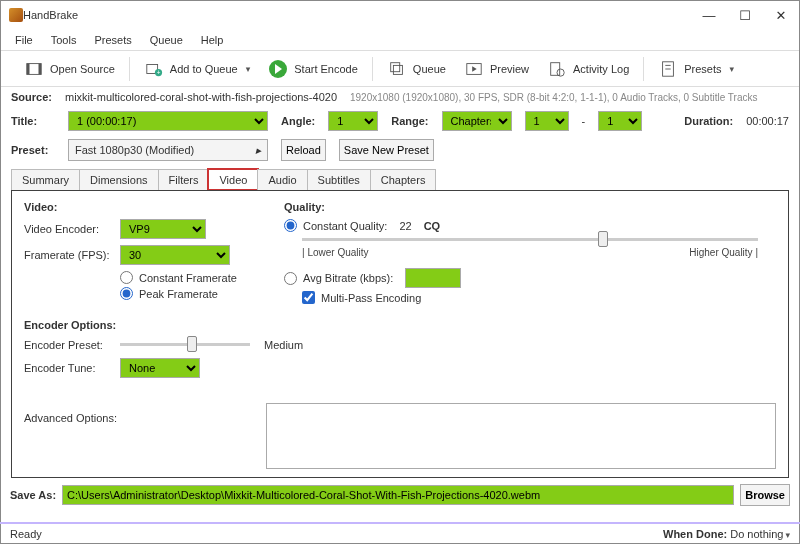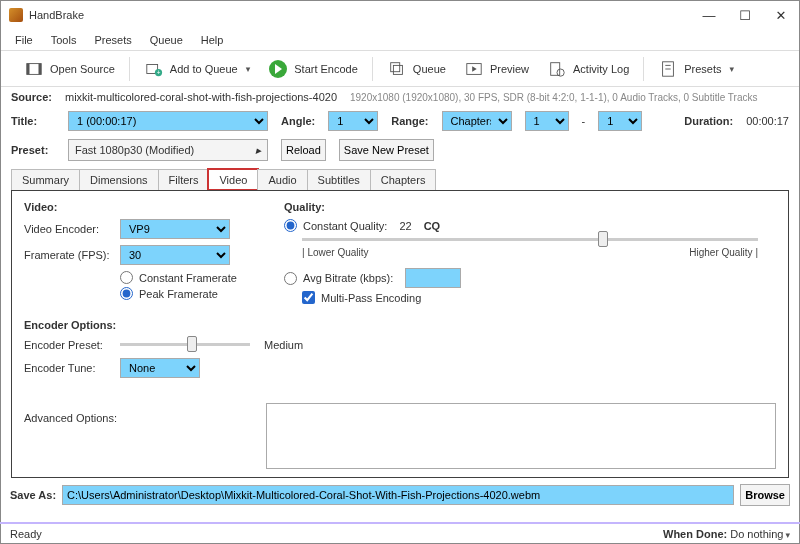--- a/index.html
+++ b/index.html
@@ -1,33 +1,33 @@
 <!DOCTYPE html>
 <html><head>
 <meta charset="utf-8">
 <style>
 * { box-sizing: border-box; margin: 0; padding: 0; }
 body { font-family: "Segoe UI", Tahoma, sans-serif; font-size: 11px; color: #333; background: #fff; width: 800px; height: 544px; overflow: hidden; border: 1px solid #888; }
 .titlebar { height: 28px; display: flex; align-items: center; justify-content: space-between; padding: 0 0 0 8px; }
-.titlebar .left { display: flex; align-items: center; gap: 6px; }
+.titlebar .left { display: flex; align-items: center; }
 .titlebar .app-icon { width: 14px; height: 14px; background: linear-gradient(135deg,#d48f2a,#a54e0f); border-radius: 2px; }
 .titlebar .winbtns { display: flex; }
 .titlebar .winbtn { width: 36px; height: 28px; display: flex; align-items: center; justify-content: center; font-size: 13px; }
 .menubar { height: 22px; display: flex; align-items: center; gap: 2px; padding: 0 6px; border-bottom: 1px solid #ddd; }
 .menubar span { padding: 2px 8px; }
 .toolbar { height: 36px; display: flex; align-items: center; gap: 6px; padding: 4px 17px; border-bottom: 1px solid #ddd; }
 .tbtn { display: flex; align-items: center; gap: 6px; padding: 2px 6px; }
 .tbtn .ticon { width: 20px; height: 20px; display: flex; align-items: center; justify-content: center; }
 .play-circle { width:18px; height:18px; border-radius:50%; background:#3aa83a; position:relative; }
 .play-circle::after { content:''; position:absolute; left:6px; top:4px; border-left:7px solid #fff; border-top:5px solid transparent; border-bottom:5px solid transparent; }
 .sep { width:1px; height:24px; background:#ddd; margin:0 2px; }
 .row { display:flex; align-items:center; gap:13px; padding:4px 10px; }
 .label { font-weight:bold; white-space:nowrap; }
 .graytext { color:#888; font-size:10px; }
-select, input[type=text] { font-size:11px; height:20px; border:1px solid #aaa; background:#7dd3fc; padding:0 4px; }
+select, input[type=text] { font-size:11px; height:20px; border:1px solid #aaa; background:#84cc16; padding:0 4px; }
 .btn { height:22px; border:1px solid #aaa; background:#f4f4f4; padding:0 4px; font-size:11px; }
 .tabs { display:flex; padding:0 10px; margin-top:4px; }
 .tab { padding:4px 10px; border:1px solid #bbb; border-bottom:none; background:#f4f4f4; margin-right:-1px; }
 .tab.active { background:#fff; }
 .tab.highlighted { outline:2px solid #cc3333; outline-offset:-1px; }
 .tabcontent { border:1px solid #404040; margin:0 10px; padding:10px 12px; height:288px; position:relative; }
 .section-hdr { font-weight:bold; margin-bottom:6px; }
 .two-col { display:flex; gap:20px; }
 .col-left { width:240px; }
 .col-right { flex:1; }
@@ -179,21 +179,21 @@
   <div class="tab">Subtitles</div>
   <div class="tab">Chapters</div>
 </div>
 
 <div class="tabcontent">
   <div class="two-col">
     <div class="col-left">
       <div class="section-hdr">Video:</div>
       <div class="form-row">
         <label>Video Encoder:</label>
-        <select style="width:110px"><option>VP9</option></select>
+        <select style="width:86px"><option>VP9</option></select>
       </div>
       <div class="form-row">
         <label>Framerate (FPS):</label>
         <select style="width:110px"><option>30</option></select>
       </div>
       <div class="radio-row" style="margin-left:96px">
         <input type="radio" name="fr" style="">
         <span>Constant Framerate</span>
       </div>
       <div class="radio-row" style="margin-left:96px">

